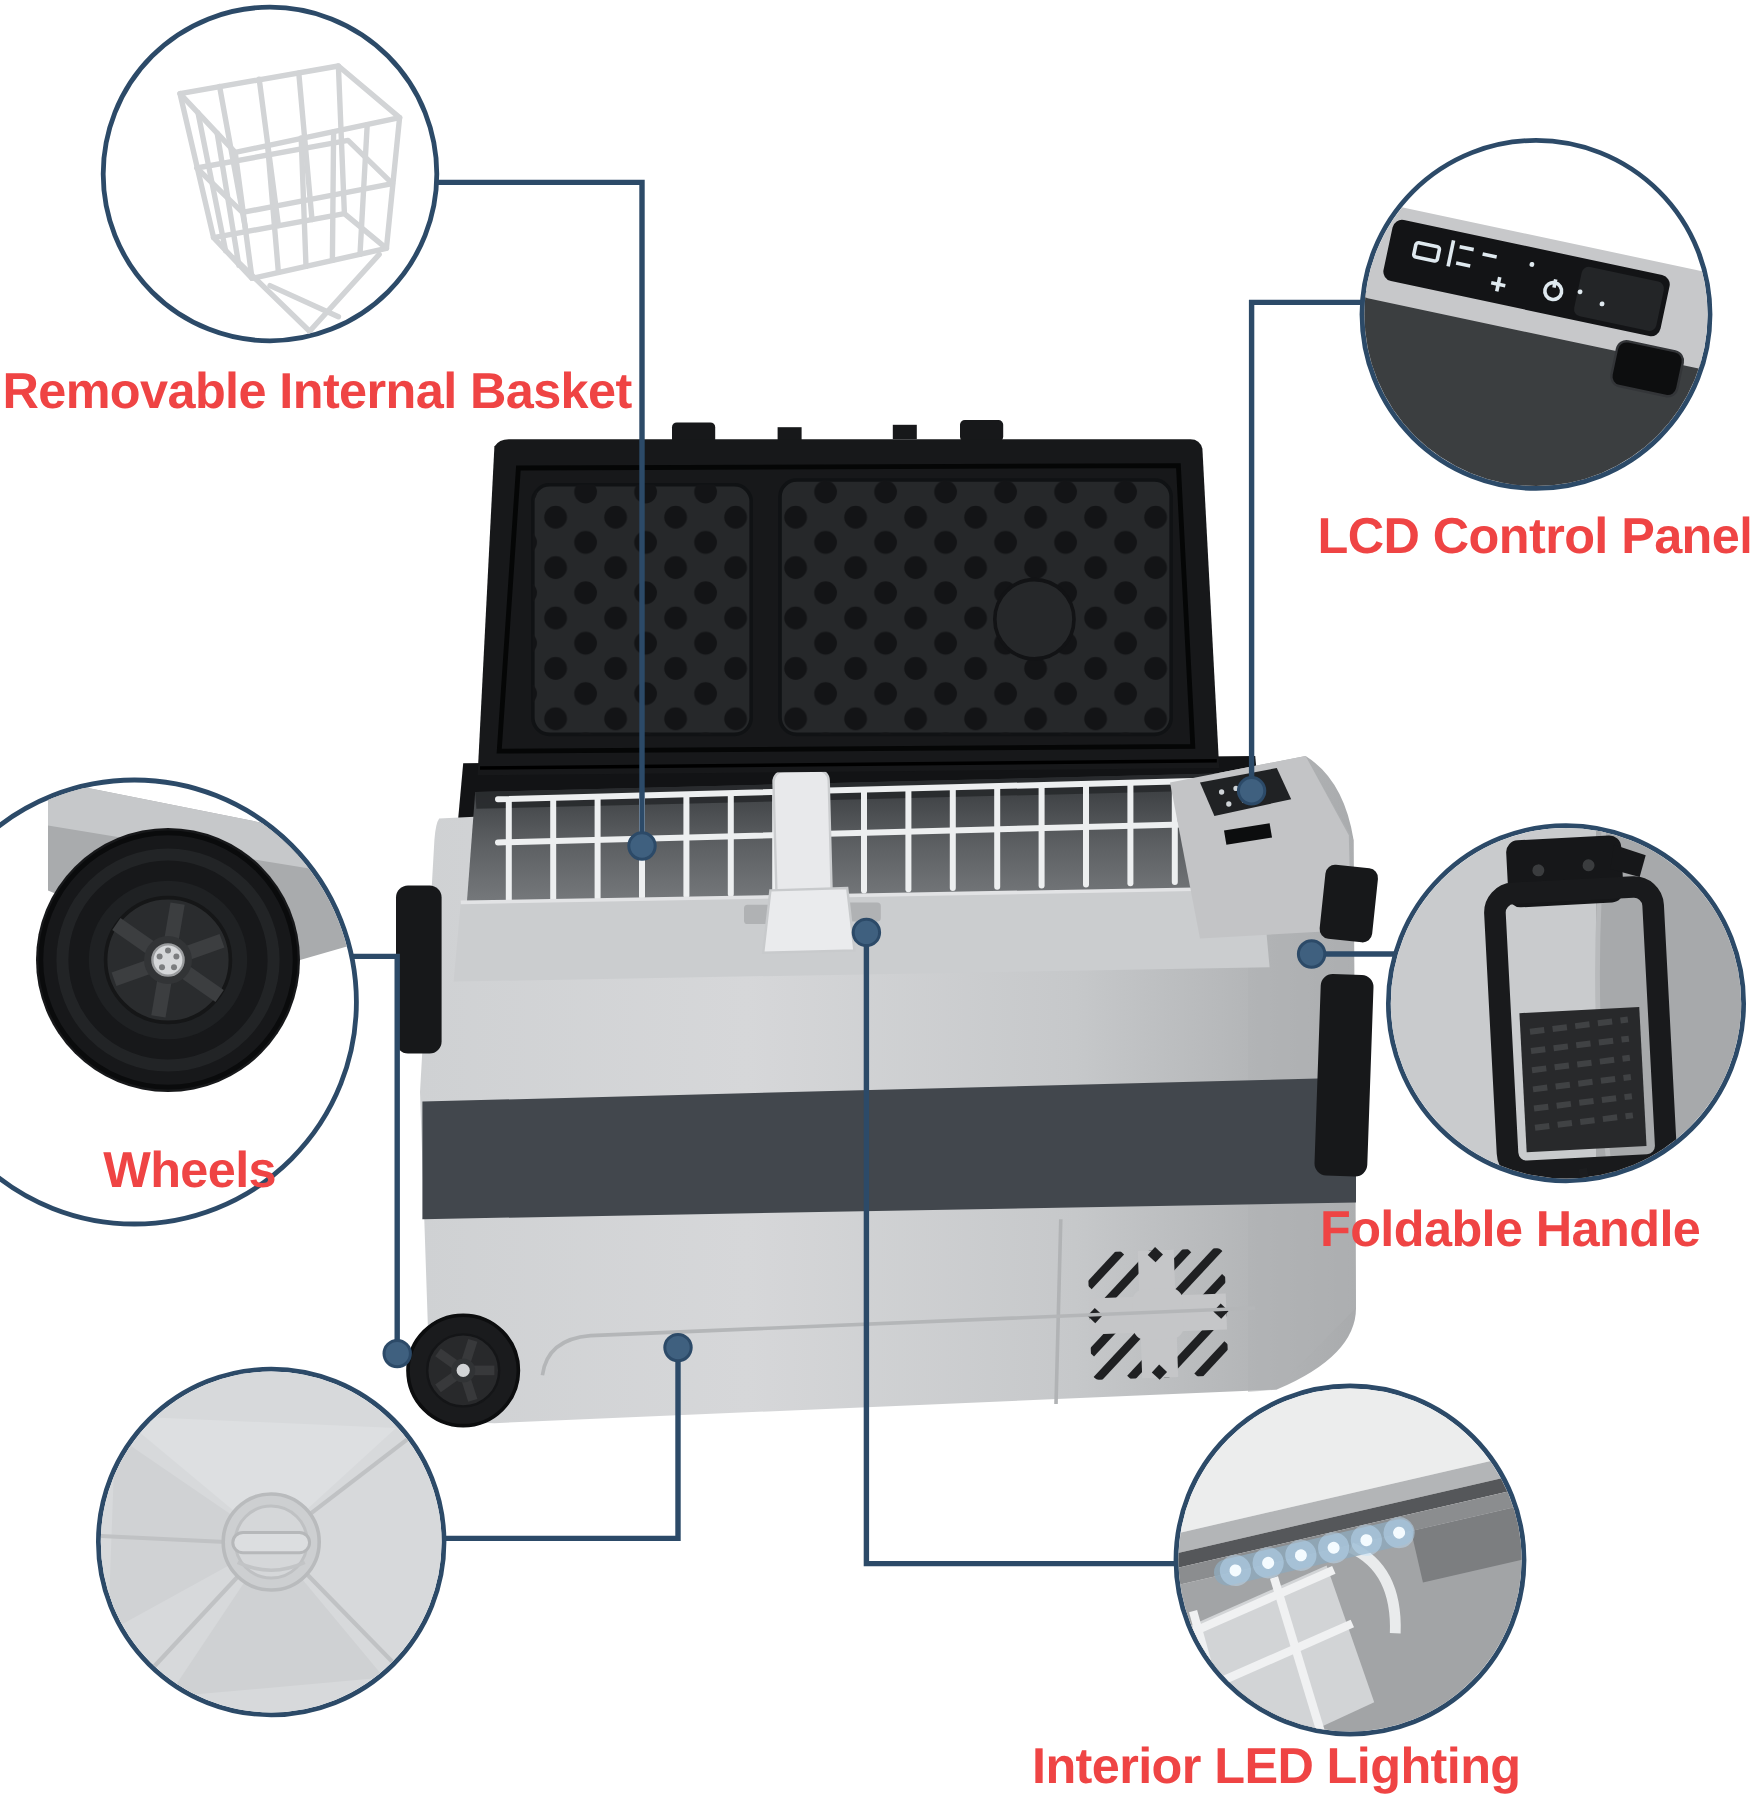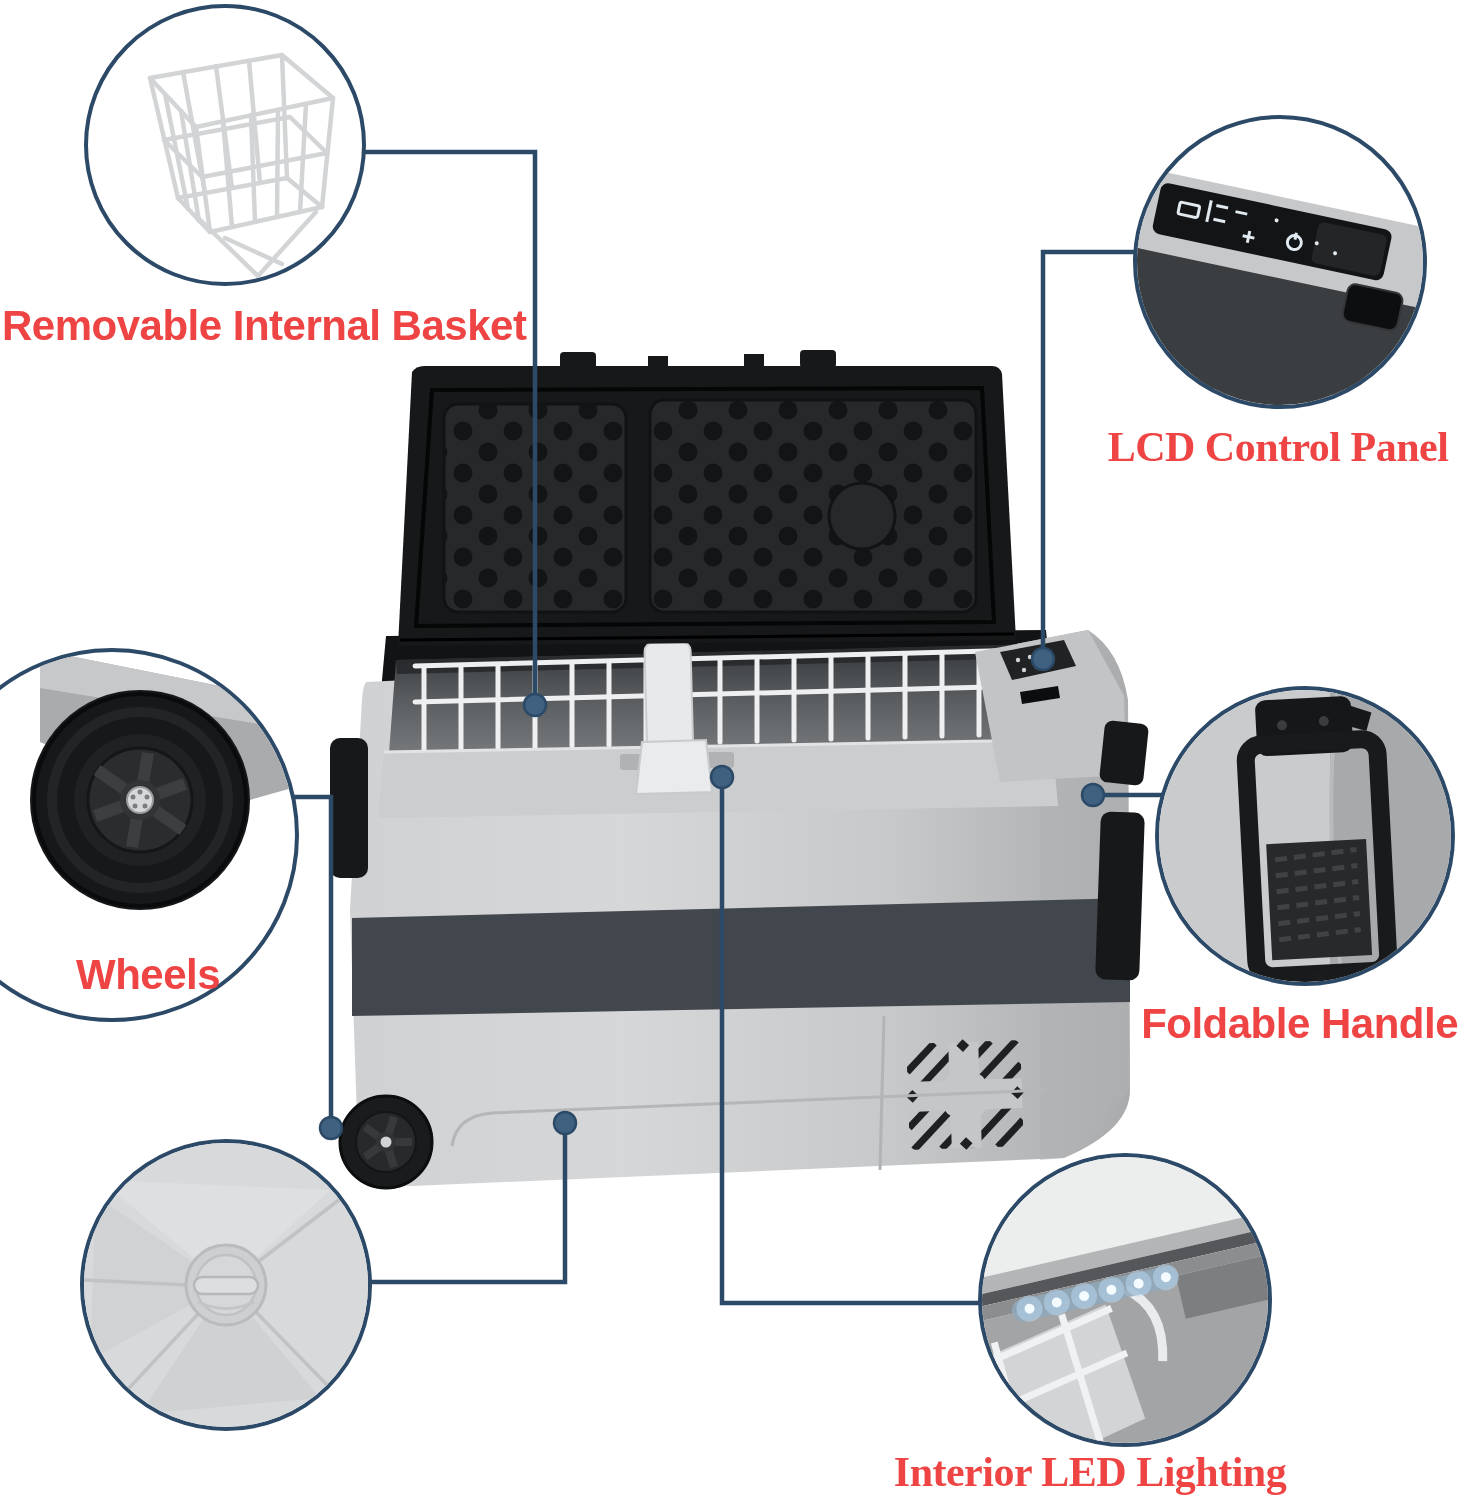--- a/index.html
+++ b/index.html
@@ -1,20 +1,20 @@
 <!DOCTYPE html>
 <html><head>
 <meta charset="utf-8">
 <style>
   html,body{margin:0;padding:0;background:#fff;}
   .canvas{position:relative;width:1458px;height:1500px;background:#ffffff;overflow:hidden;
           font-family:"Liberation Sans",sans-serif;}
   .callout-label{position:absolute;color:#ef4444;font-size:42px;font-weight:600;
                  letter-spacing:-0.5px;line-height:1.1;white-space:nowrap;}
-  .al-c{text-align:center;font-family:Liberation Serif, serif;} .al-r{text-align:right;}
+  .al-c{} .al-r{}
   svg{position:absolute;left:0;top:0;}
 </style>
 </head>
 <body>
 
 <div class="canvas">
 
 <svg width="1458" height="1500" viewBox="0 0 1458 1500">
   <defs>
     <linearGradient id="bodyGrad" x1="0" y1="0" x2="1" y2="0">
@@ -355,20 +355,20 @@
         </g>
       </g>
     </g>
   </g>
 </svg>
 
 <div class="callout-label" style="left:2px;top:303px;">Removable Internal Basket</div>
 
 <div class="callout-label al-c" style="left:1098px;top:424px;width:360px;">LCD Control Panel</div>
 
-<div class="callout-label" style="left:76px;top:952px;">Wheels</div>
+<div class="callout-label" style="left:86px;top:952px;">Wheels</div>
 
 <div class="callout-label al-r" style="left:1100px;top:1001px;width:358px;">Foldable Handle</div>
 
 
 <div class="callout-label al-c" style="left:860px;top:1449px;width:460px;">Interior LED Lighting</div>
 
 </div>
 
 </body></html>

